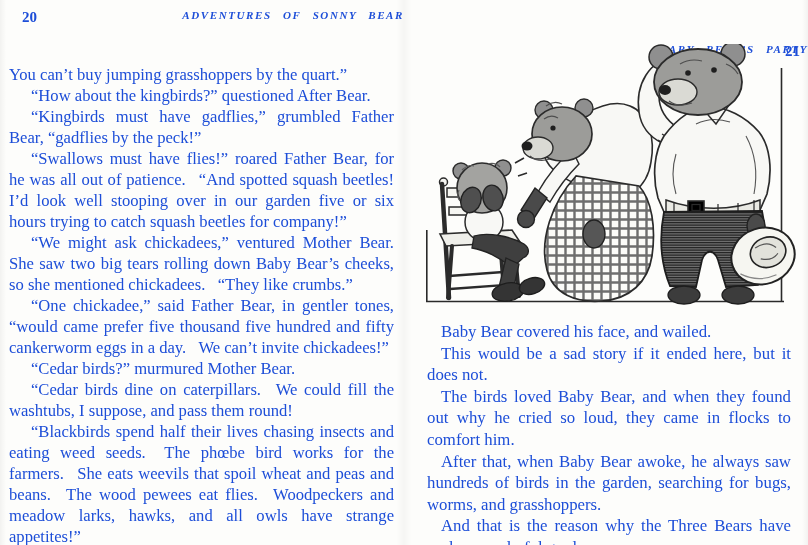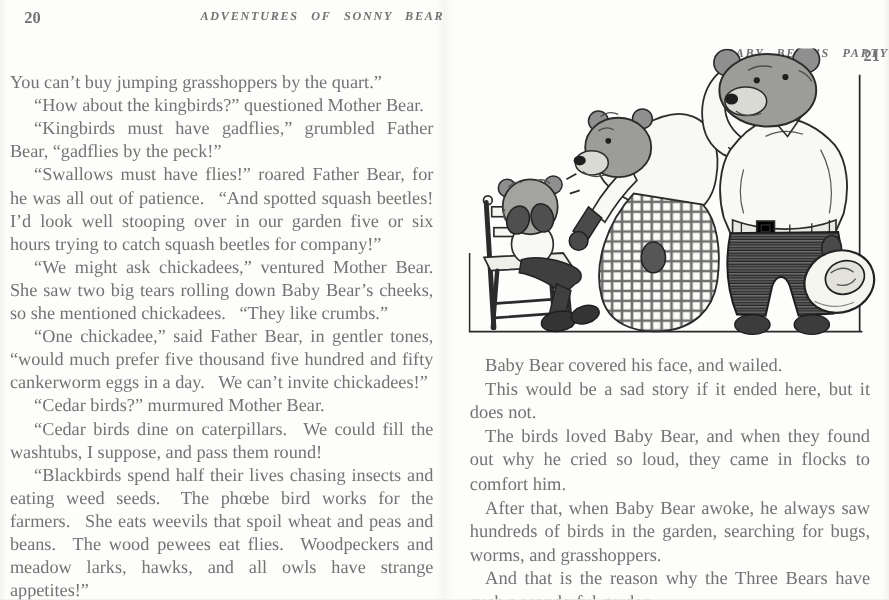--- a/index.html
+++ b/index.html
@@ -2,21 +2,21 @@
 <html><head>
 <meta charset="utf-8">
 <style>
   html,body{margin:0;padding:0;background:#e8e8e6;}
   #scan{
     position:relative;
     width:808px;height:545px;
     margin:0 auto;
     background:#fdfdfb;
     overflow:hidden;
-    color:#737373;
+    color:#1d4ed8;
     font-family:"Liberation Serif","DejaVu Serif",serif;
   }
   
   #scan::before{
     content:"";position:absolute;inset:0;pointer-events:none;
     background:
       linear-gradient(90deg, rgba(0,0,0,.045) 0, rgba(0,0,0,0) 6px),
       linear-gradient(270deg, rgba(0,0,0,.045) 0, rgba(0,0,0,0) 6px),
       linear-gradient(90deg, rgba(0,0,0,0) 396px, rgba(0,0,0,.03) 404px, rgba(0,0,0,0) 412px);
   }
@@ -51,25 +51,25 @@
     <span class="pagenum">20</span>
     <span class="title">ADVENTURES OF SONNY BEAR</span>
   </div>
   <div class="runhead" id="head-right">
     <span class="title">BABY BEAR’S PARTY</span>
     <span class="pagenum">21</span>
   </div>
 
   <div class="textblock" id="text-left">
     <p class="para noindent">You can’t buy jumping grasshoppers by the quart.”</p>
-    <p class="para">“How about the kingbirds?” questioned Mother Bear.</p>
+    <p class="para">“How about the kingbirds?” questioned After Bear.</p>
     <p class="para">“Kingbirds must have gadflies,” grumbled Father Bear, “gadflies by the peck!”</p>
     <p class="para">“Swallows must have flies!” roared Father Bear, for he was all out of patience.  “And spotted squash beetles! I’d look well stooping over in our garden five or six hours trying to catch squash beetles for company!”</p>
     <p class="para">“We might ask chickadees,” ventured Mother Bear. She saw two big tears rolling down Baby Bear’s cheeks, so she mentioned chickadees.  “They like crumbs.”</p>
-    <p class="para">“One chickadee,” said Father Bear, in gentler tones, “would much prefer five thousand five hundred and fifty cankerworm eggs in a day.  We can’t invite chickadees!”</p>
+    <p class="para">“One chickadee,” said Father Bear, in gentler tones, “would came prefer five thousand five hundred and fifty cankerworm eggs in a day.  We can’t invite chickadees!”</p>
     <p class="para">“Cedar birds?” murmured Mother Bear.</p>
     <p class="para">“Cedar birds dine on caterpillars.  We could fill the washtubs, I suppose, and pass them round!</p>
     <p class="para">“Blackbirds spend half their lives chasing insects and eating weed seeds.  The phœbe bird works for the farmers.  She eats weevils that spoil wheat and peas and beans.  The wood pewees eat flies.  Woodpeckers and meadow larks, hawks, and all owls have strange appetites!”</p>
   </div>
 
   <div id="illo">
     <svg viewBox="0 0 372 264" xmlns="http://www.w3.org/2000/svg">
       <defs>
         <pattern id="ging" width="9" height="9" patternUnits="userSpaceOnUse">
           <rect width="9" height="9" fill="#fbfbf8"></rect>

